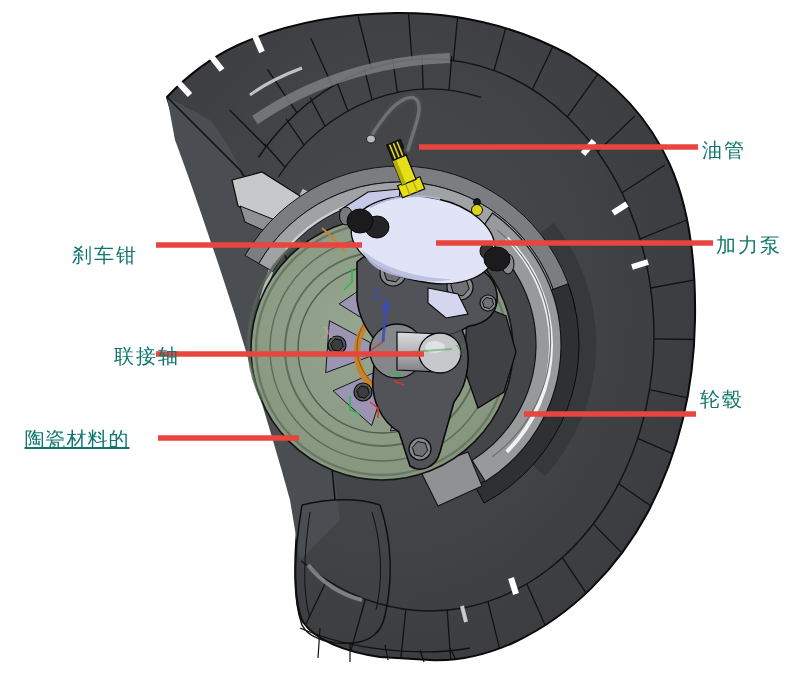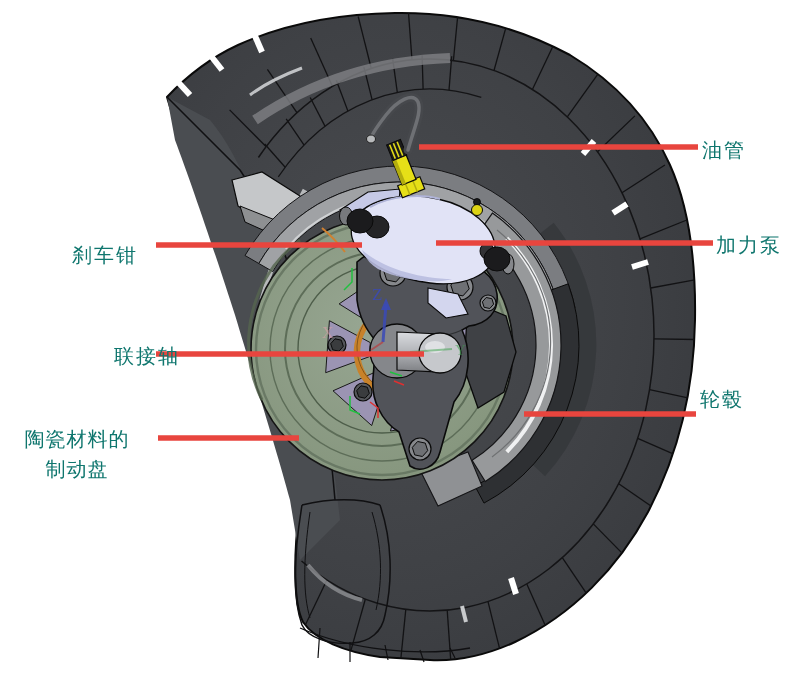--- a/index.html
+++ b/index.html
@@ -1,20 +1,20 @@
 <!DOCTYPE html>
 <html><head>
 <meta charset="utf-8">
 <style>
   html,body{margin:0;padding:0;background:#fff;}
   #stage{position:relative;width:810px;height:674px;background:#ffffff;overflow:hidden;
          font-family:"Liberation Serif","DejaVu Serif",serif;}
   #cad{position:absolute;left:0;top:0;}
   .lbl{position:absolute;font-size:20px;line-height:30px;color:#0f766e;letter-spacing:2px;white-space:nowrap;}
-  .lbl.two{white-space:normal;text-align:center;letter-spacing:1px;}
+  .lbl.two{white-space:normal;text-align:center;letter-spacing:1px;text-decoration:underline;}
 </style>
 </head>
 <body>
 
 <div id="stage">
 
 <svg id="cad" width="810" height="674" viewBox="0 0 810 674">
   <defs>
     <radialGradient id="tireG" cx="0.42" cy="0.45" r="0.8">
       <stop offset="0%" stop-color="#4a4c50"></stop>
@@ -255,17 +255,16 @@
     <line x1="524" y1="414" x2="696" y2="414"></line>
   </g>
 </svg>
 
 <div class="lbl" style="left:702px;top:135px;">油管</div>
 <div class="lbl" style="left:72px;top:240px;">刹车钳</div>
 <div class="lbl" style="left:716px;top:230px;">加力泵</div>
 <div class="lbl" style="left:76px;top:341px;margin-left:38px;">联接轴</div>
 <div class="lbl two" style="left:14px;top:424px;width:126px;">
   <span style="display:block;">陶瓷材料的</span>
-  <span style="display:block;">制动盘</span>
 </div>
 <div class="lbl" style="left:700px;top:384px;">轮毂</div>
 
 </div>
 
 </body></html>

